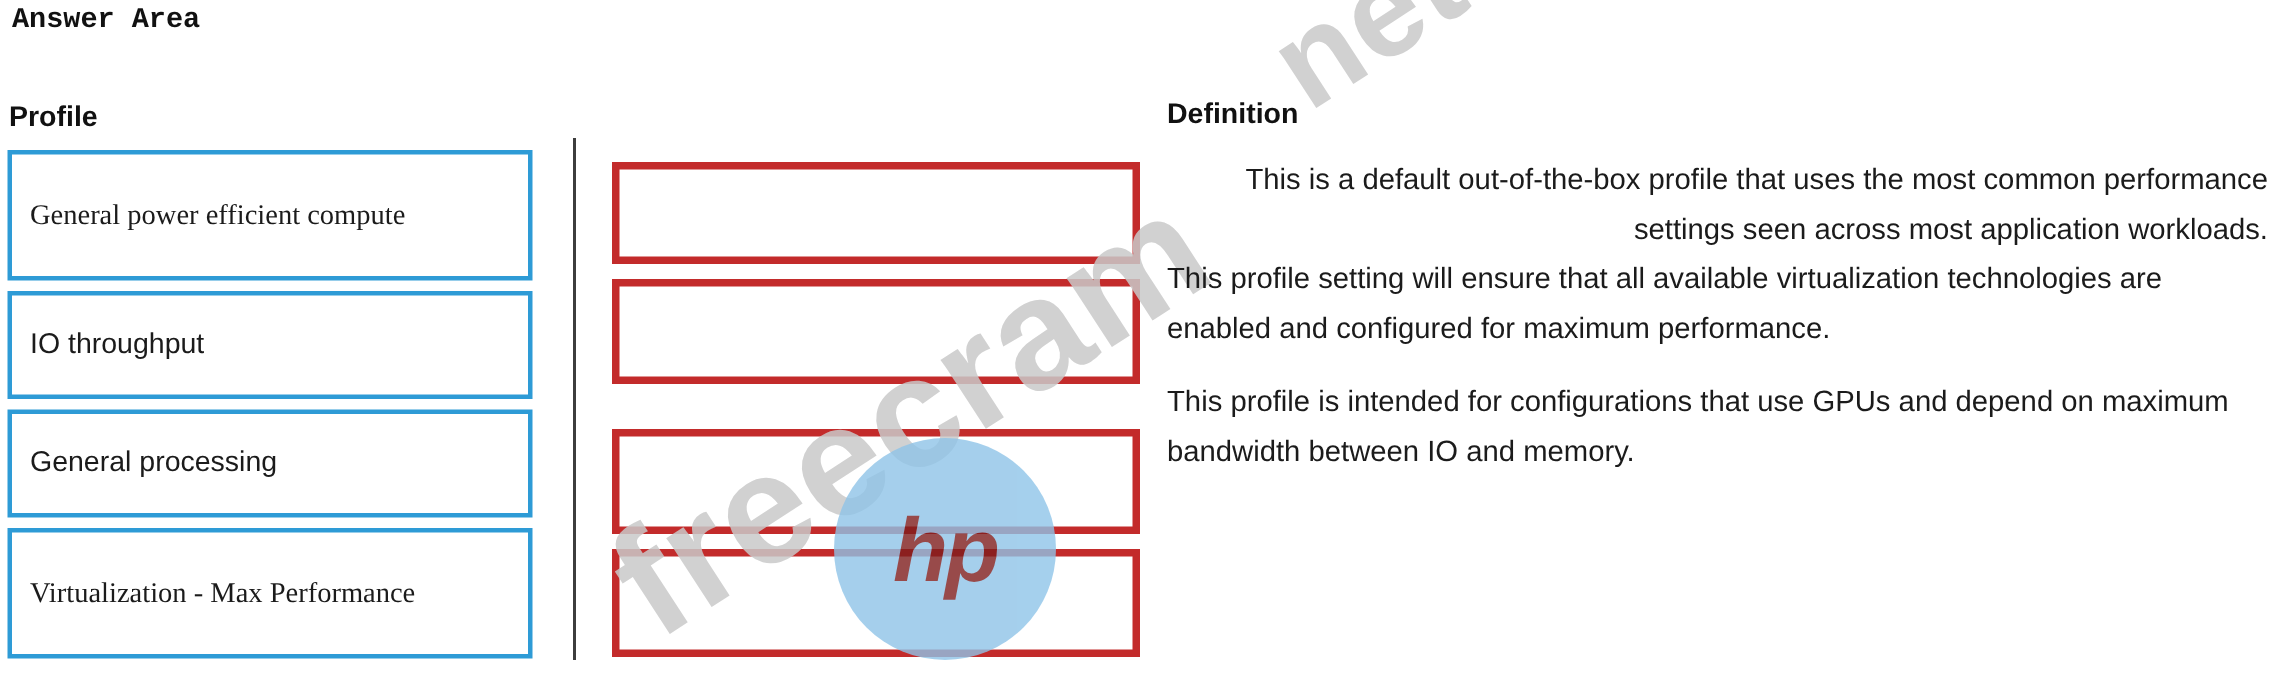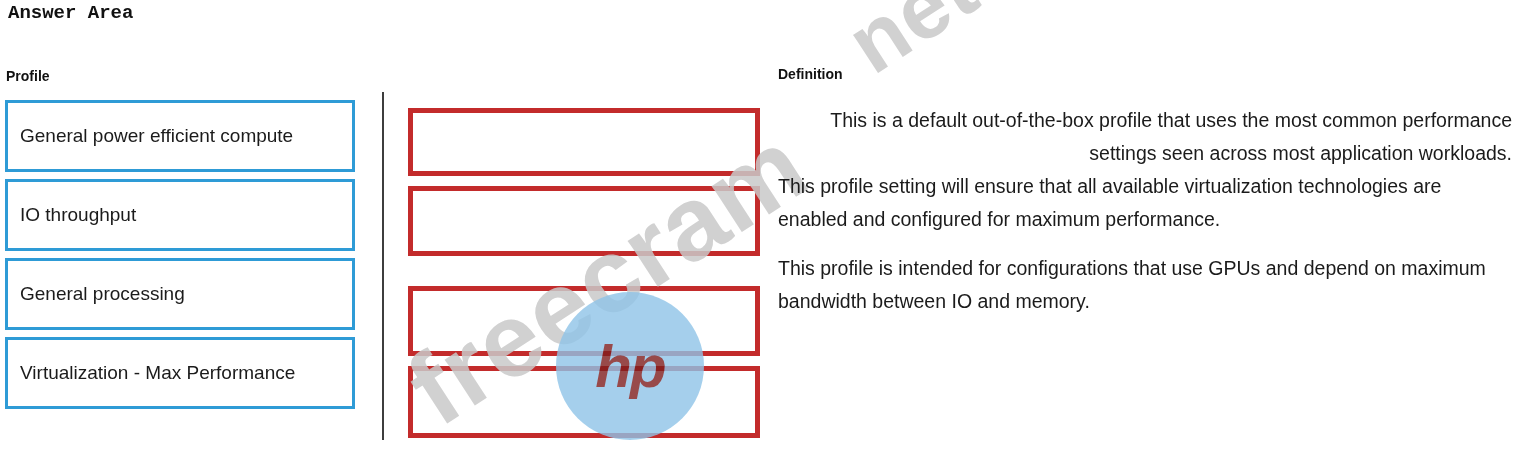--- a/index.html
+++ b/index.html
@@ -83,21 +83,21 @@
     left: 8px;
     top: 2px;
     font-size: 19px;
     font-weight: 700;
     color: #111111;
     z-index: 3;
     font-family: Liberation Mono, monospace;
   }
   .col-head {
     position: absolute;
-    font-size: 14px;
+    font-size: 19px;
     font-weight: 700;
     color: #111111;
     z-index: 3;
   }
   .col-head.profile { left: 6px; top: 68px; }
   .col-head.definition { left: 778px; top: 66px; }
 
   
   .divider {
     position: absolute;
@@ -123,21 +123,21 @@
     background: #ffffff;
     width: 350px;
     display: flex;
     align-items: center;
     padding: 2px 10px 2px 12px;
     margin-bottom: 7px;
     font-size: 19px;
     line-height: 28px;
     color: #1b1b1b;
   }
-  .profile-box.h2 { height: 72px; }
+  .profile-box.h2 { height: 87px; font-family: Liberation Serif, serif; }
   .profile-box.h1 { height: 72px; }
 
   
   .drop-col {
     position: absolute;
     left: 408px;
     top: 108px;
     width: 352px;
     z-index: 4;
   }

